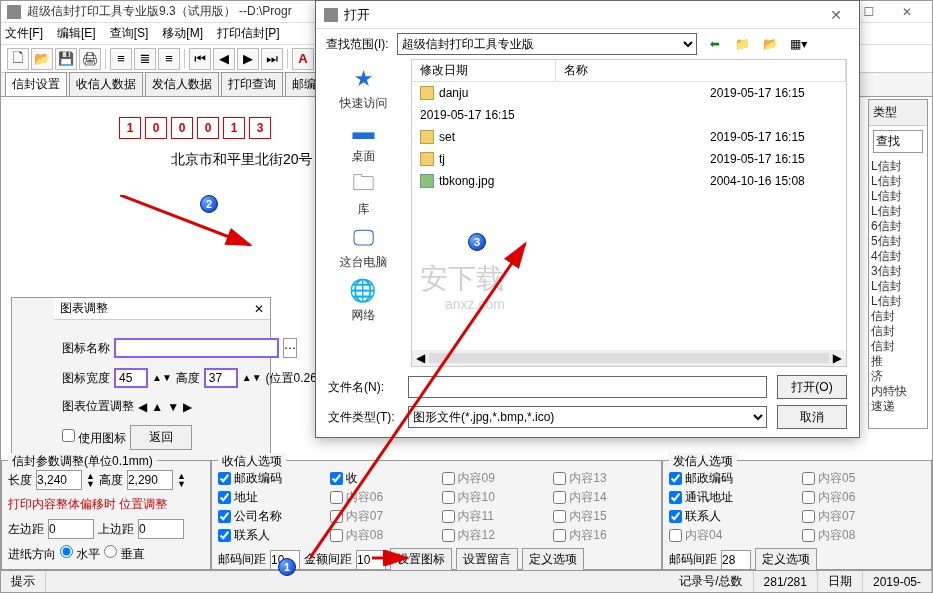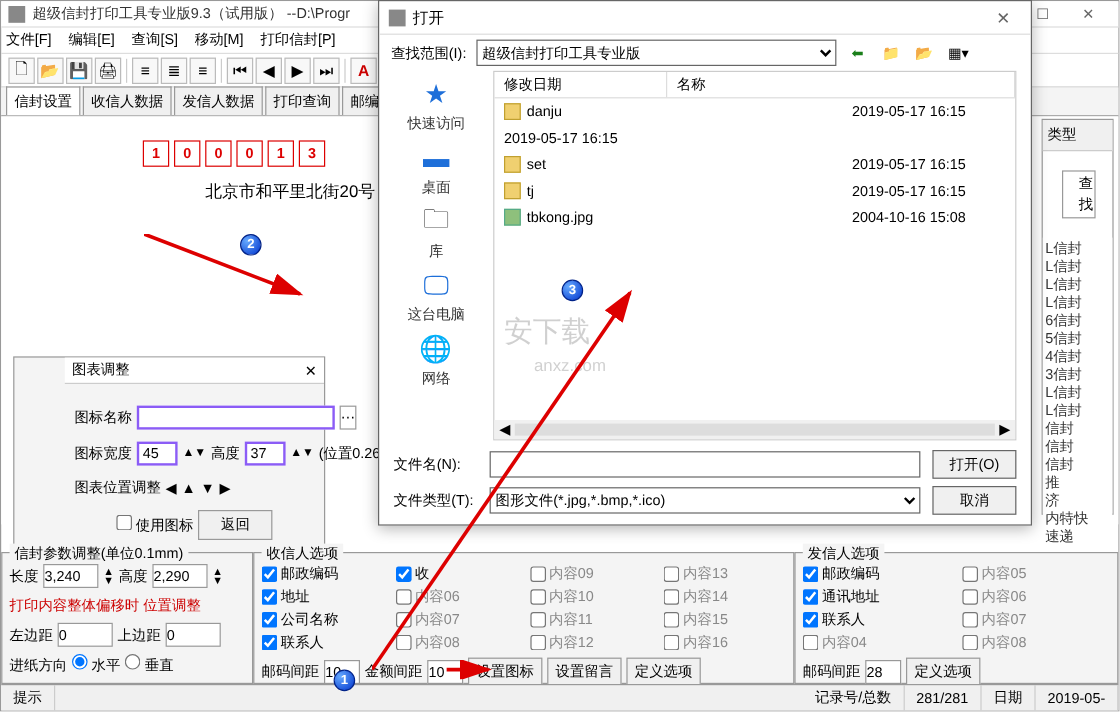--- a/index.html
+++ b/index.html
@@ -69,27 +69,27 @@
 .dialog .filelist .r { display: flex; height: 22px; align-items: center; }
 .dialog .filelist .r .fn { flex:0 0 290px; padding-left: 8px; display: flex; align-items: center; gap: 5px; }
 .dialog .filelist .r .dt { padding-left: 8px; }
 .dialog .filelist .fico { width: 14px; height: 14px; background: #f0d070; border: 1px solid #c0a030; }
 .dialog .filelist .fico.img { background: #8ec07c; border-color: #5a8; }
 .dialog .bottom { padding: 8px 12px; display: flex; flex-direction: column; gap: 6px; }
 .dialog .brow { display: flex; align-items: center; gap: 10px; }
 .dialog .brow .lbl { width: 70px; }
 .dialog .brow .fld { flex: 1; height: 22px; border: 1px solid #666; background:#fff;}
 .dialog .brow .btn { width: 70px; height: 24px; border: 1px solid #666; background: #f0f0f0; }
-.wm { position: absolute; left: 420px; top: 260px; font-size: 24px; color: rgba(120,120,120,.35); z-index:60; pointer-events:none; }
+.wm { position: absolute; left: 420px; top: 260px; font-size: 28px; color: rgba(120,120,120,.35); z-index:60; pointer-events:none; }
 .wm2 { position: absolute; left: 445px; top: 296px; font-size: 14px; color: rgba(120,120,120,.35); z-index:60; pointer-events:none;}
 .badge { position: absolute; width: 18px; height: 18px; border-radius: 50%; background: radial-gradient(circle at 30% 30%, #6af, #03c); color: #fff; display: flex; align-items: center; justify-content: center; font-size: 11px; font-weight: bold; border:1px solid #028; z-index:70;}
 .arrow { position: absolute; z-index:65; pointer-events:none;}
 .rtpanel { position:absolute; right:4px; top:98px; width:60px; height:330px; border:1px solid #999; background:#fff; }
 .rtpanel .h {background:#f0f0f0; border-bottom:1px solid #ccc; padding:4px 4px;}
-.rtpanel .searchbtn { border:1px solid #999; padding:2px 13px; margin:16px;}
+.rtpanel .searchbtn { border:1px solid #999; padding:2px 2px; margin:4px;}
 .rtpanel .list {font-size:11px; padding:2px; line-height:15px; color:#333; background:#fff;}
 </style>
 </head>
 <body>
 
 <div class="main-window">
   <div class="titlebar">
     <div class="icon"></div>
     <div class="title">超级信封打印工具专业版9.3（试用版）  --D:\Progr</div>
     <div class="winbtns">
@@ -163,21 +163,21 @@
           <span style="font-size:10px;display:flex;flex-direction:column;line-height:8px;">▲▼</span>
           <span class="lbl">(位置0.26mm)</span>
         </div>
         <div class="row">
           <span class="lbl">图表位置调整</span>
           <span>◀</span>
           <span>▲</span>
           <span>▼</span>
           <span>▶</span>
         </div>
-        <div class="row" style="justify-content:center;">
+        <div class="row" style="justify-content:flex-start;">
           <label><input type="checkbox" style=""> <span>使用图标</span></label>
           <div class="btn">返回</div>
         </div>
       </div>
     </div>
   </div>
 
   <div class="rtpanel">
     <div class="h">类型</div>
     <div class="searchbtn">查找</div>

